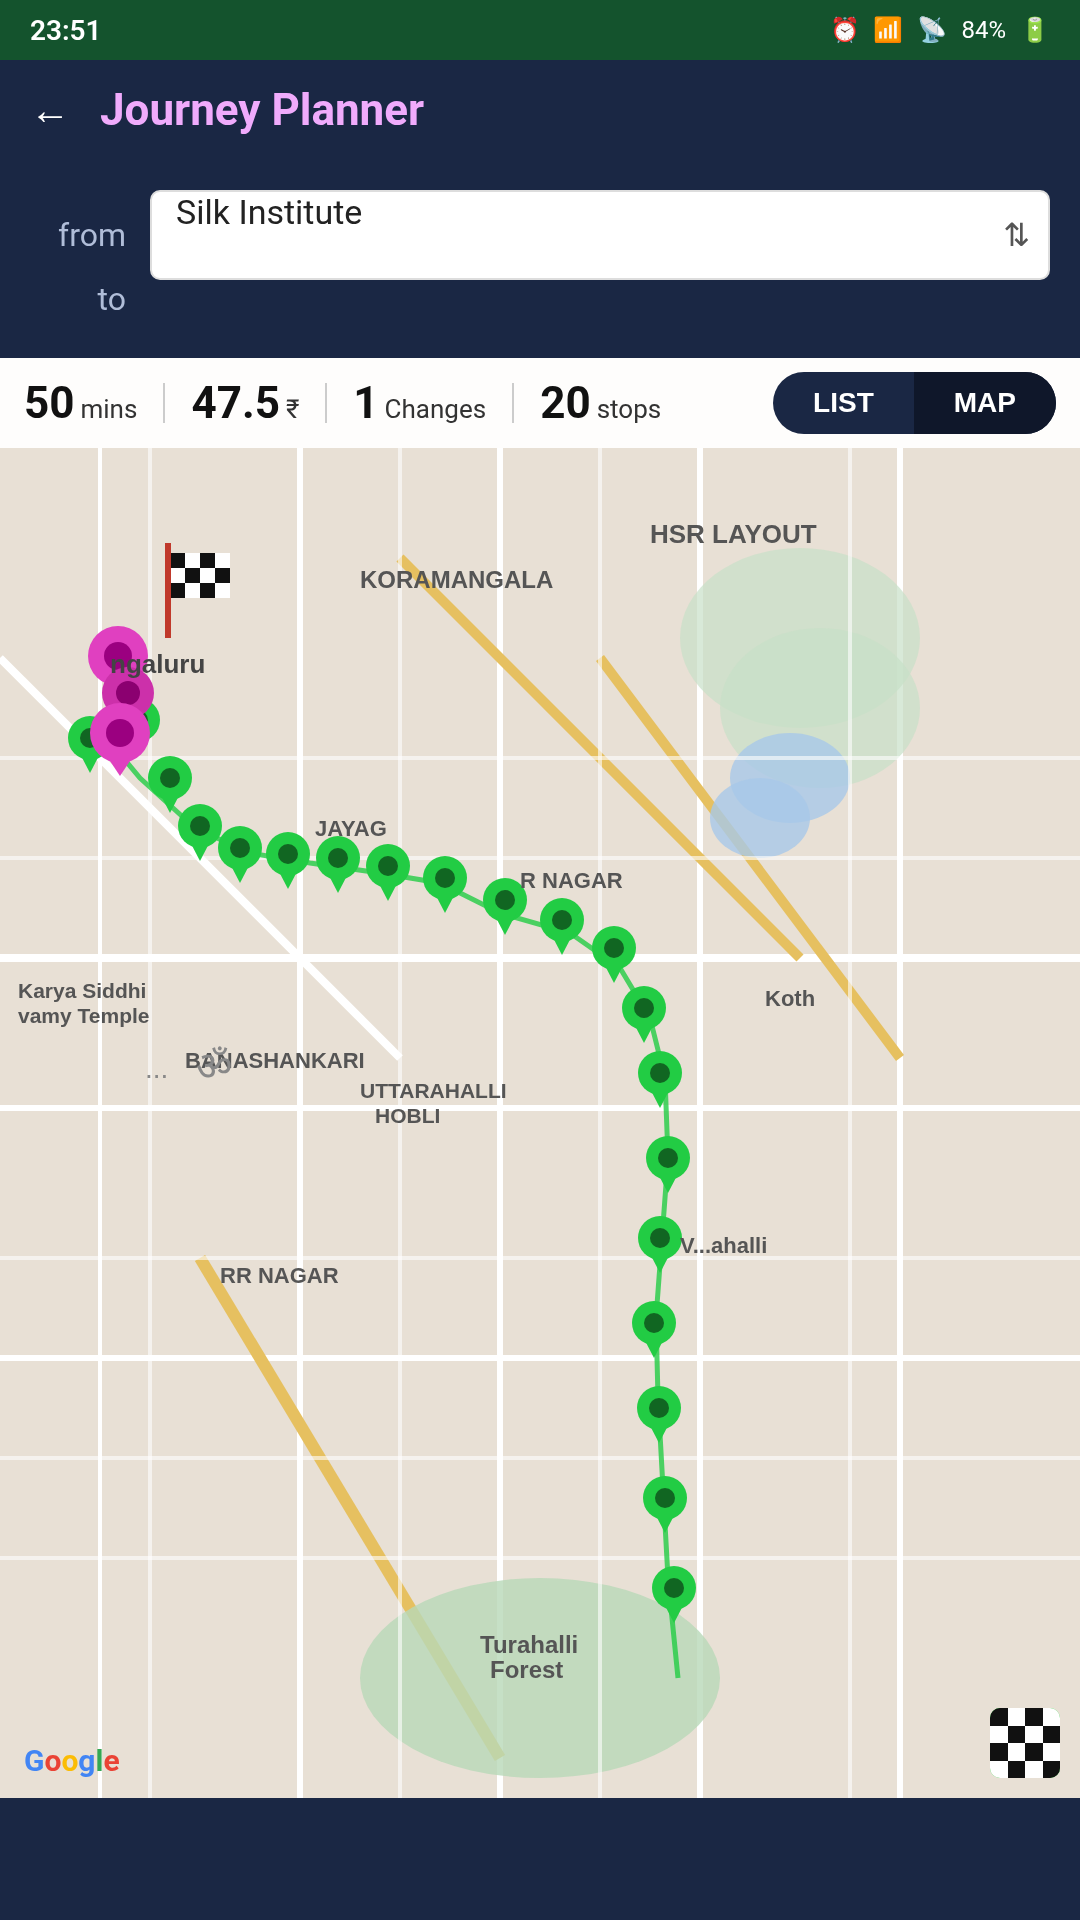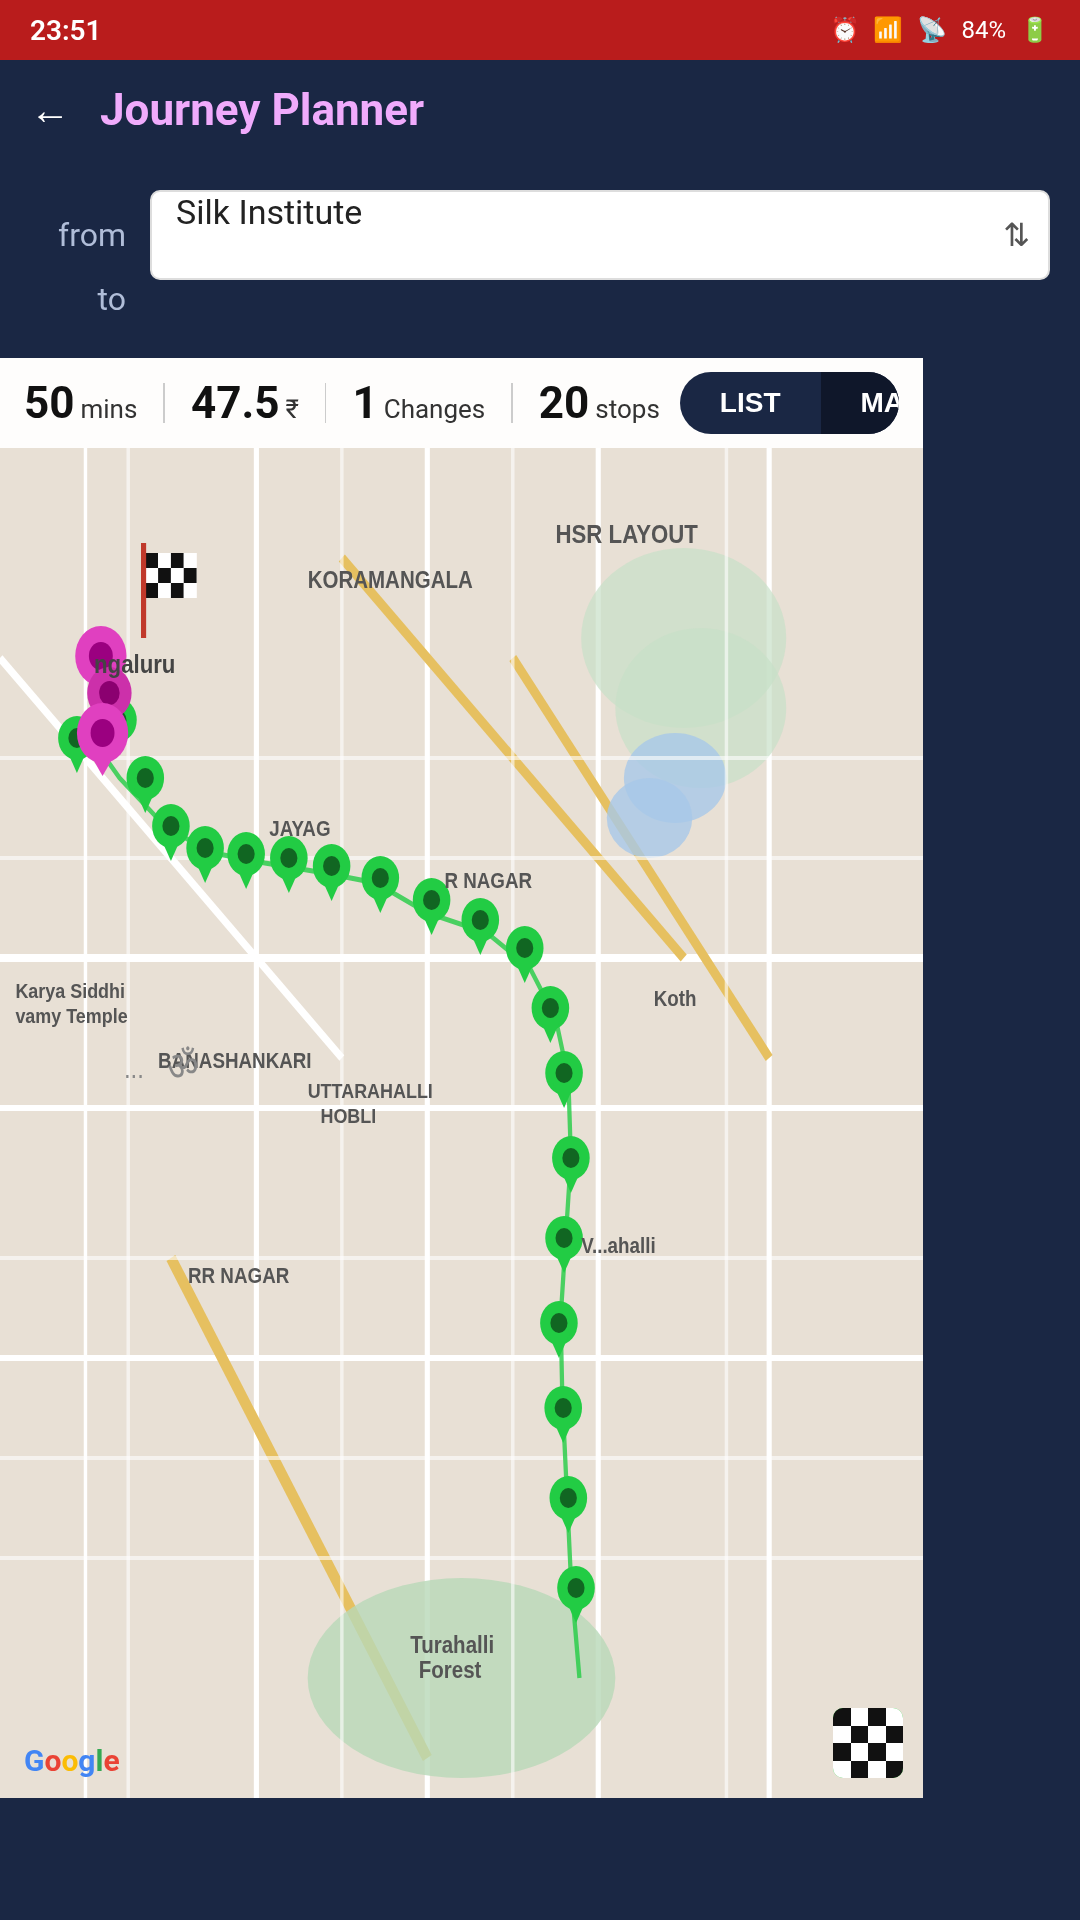--- a/index.html
+++ b/index.html
@@ -8,21 +8,21 @@
       width: 1080px;
       height: 1920px;
       font-family: 'Roboto', Arial, sans-serif;
       background: #1a2744;
       overflow: hidden;
     }
 
     
     .status-bar {
       height: 60px;
-      background: #b91c1c;
+      background: #14532d;
       display: flex;
       align-items: center;
       justify-content: space-between;
       padding: 0 30px;
     }
     .status-left {
       font-size: 28px;
       font-weight: 600;
       color: white;
     }
@@ -93,21 +93,21 @@
       right: 20px;
       top: 50%;
       transform: translateY(-50%);
       font-size: 32px;
       color: #555;
     }
 
     
     .map-container {
       position: relative;
-      width: 923px;
+      width: 1080px;
       height: 1440px;
       background: #e8e0d8;
       overflow: hidden;
     }
 
     
     .map-stats {
       position: absolute;
       top: 0;
       left: 0;

